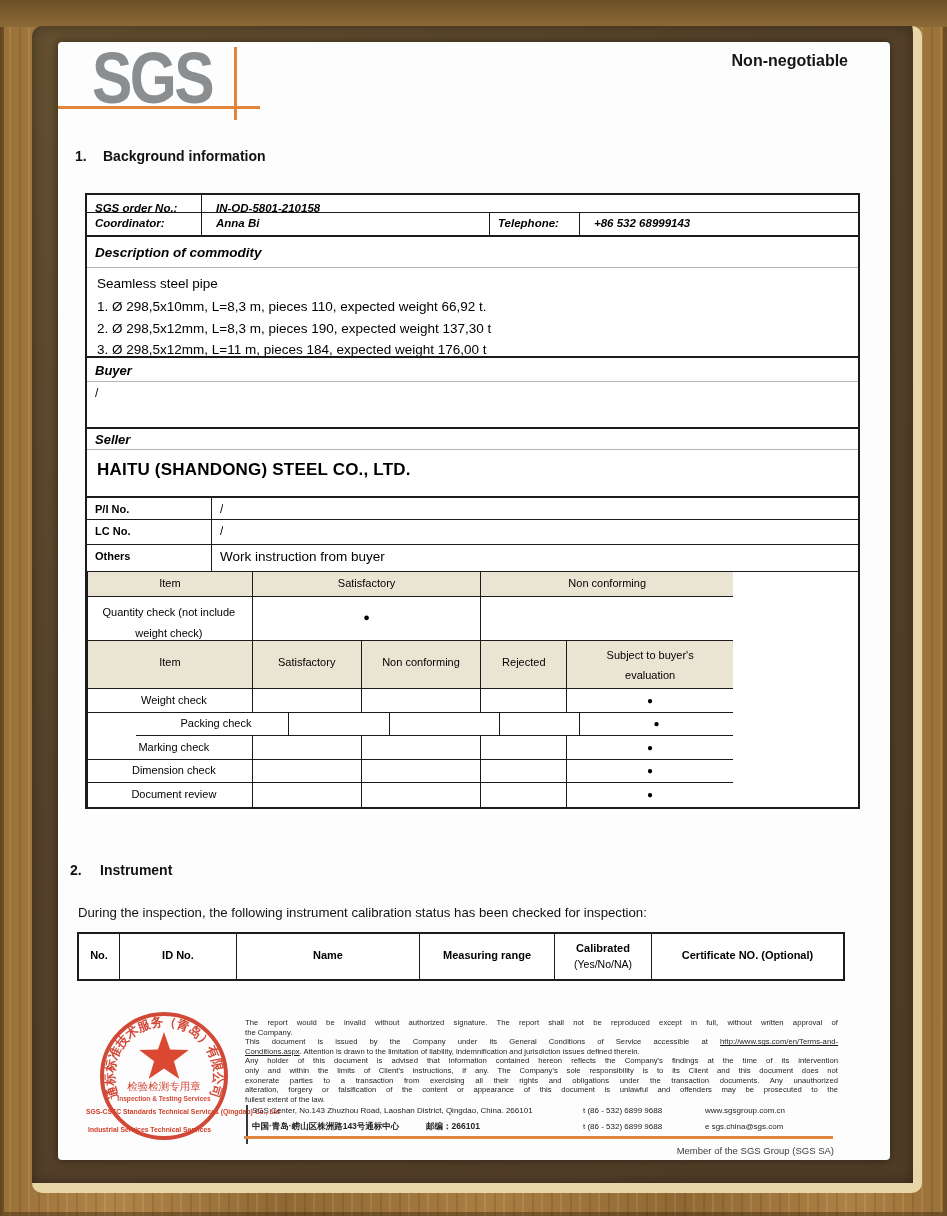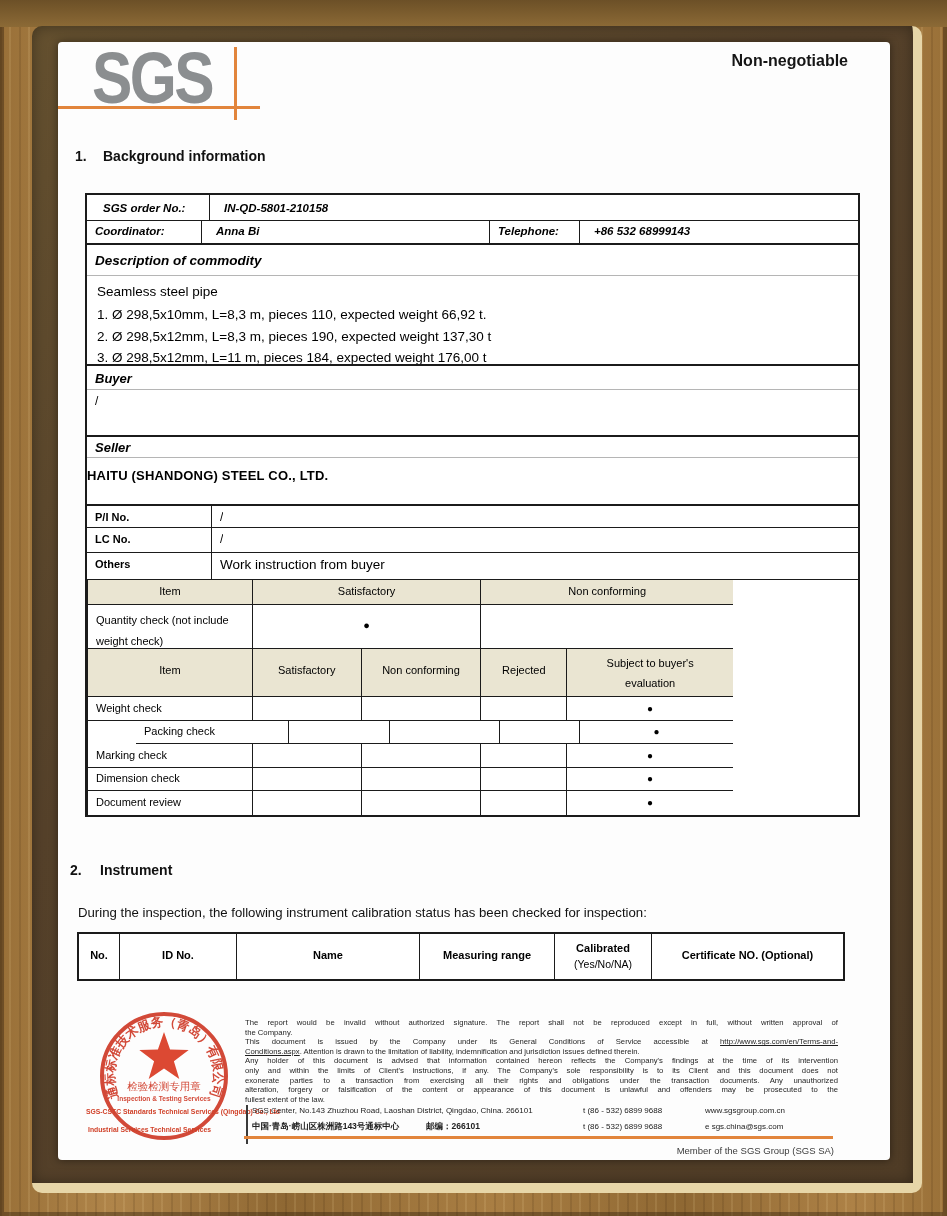--- a/index.html
+++ b/index.html
@@ -36,30 +36,30 @@
   .bbl{border-bottom:1px solid #b5b5b5;}
   .cell{box-sizing:border-box;overflow:hidden;}
   .lab{width:115px;border-right:1px solid #1b1b1b;font-weight:bold;font-style:italic;
     font-size:11.5px;padding:7px 0 0 8px;}
   .lab2{width:125px;border-right:1px solid #1b1b1b;font-weight:bold;font-size:11px;padding:5px 0 0 8px;}
   .val{font-weight:bold;font-style:italic;font-size:11.5px;padding:7px 0 0 14px;}
   .plain{font-size:12px;padding:4px 0 0 8px;}
   .secttl{font-weight:bold;font-style:italic;font-size:13.5px;padding:8px 0 0 8px;}
   .commod{font-size:13.5px;padding:6px 0 0 10px;line-height:21.5px;}
   .commod .ct{line-height:20px;margin-bottom:2px;}
-  .hdrrow{height:26px;padding-left:8px;} .r2{height:24px;} .descr{height:31px;} .commr{height:90px;}
+  .hdrrow{height:18px;} .r2{height:24px;} .descr{height:31px;} .commr{height:90px;}
   .buyh{height:24px;} .buyv{height:47px;} .selh{height:21px;} .selv{height:48px;}
   .pir{height:22px;} .lcr{height:25px;} .othr{height:27px;} .natr{height:235px;}
-  .seller-name{font-weight:bold;font-size:13px;padding:10px 0 0 0;letter-spacing:.2px;}
+  .seller-name{font-weight:bold;font-size:17px;padding:10px 0 0 10px;letter-spacing:.2px;}
   .oth-val{font-size:13.5px;padding:4px 0 0 8px;}
   .nat-lab{width:125px;font-weight:bold;font-size:11.5px;text-align:center;
     padding-top:96px;line-height:24px;}
   .nested{width:646px;border-left:1.5px solid #1b1b1b;box-sizing:border-box;}
   .irow{display:flex;box-sizing:border-box;}
-  .ic{box-sizing:border-box;border-left:1px solid #1b1b1b;overflow:hidden;}
+  .ic{box-sizing:border-box;border-left:1px solid #1b1b1b;overflow:hidden;text-align:center;}
   .ic:first-child{border-left:none;}
   .beige{background:#eae5d2;font-weight:normal;font-size:11px;text-align:center;}
   .ih1{height:25px;} .ih1 .ic{border-bottom:1.5px solid #1b1b1b;padding-top:5px;}
   .iq{height:44px;} .iq .ic{border-bottom:1.5px solid #1b1b1b;}
   .qitem{font-size:11px;padding:5px 10px 0 8px;line-height:21px;}
   .ih2{height:48px;} .ih2 .ic{border-bottom:1.5px solid #1b1b1b;padding-top:15px;}
   .ih2 .subj{padding-top:4px;line-height:20px;}
   .ih2 .subj span{display:block;width:120px;margin:0 auto;}
   .idr{height:24px;} .idr .ic{border-bottom:1px solid #1b1b1b;}
   .idr.last .ic{border-bottom:none;}

